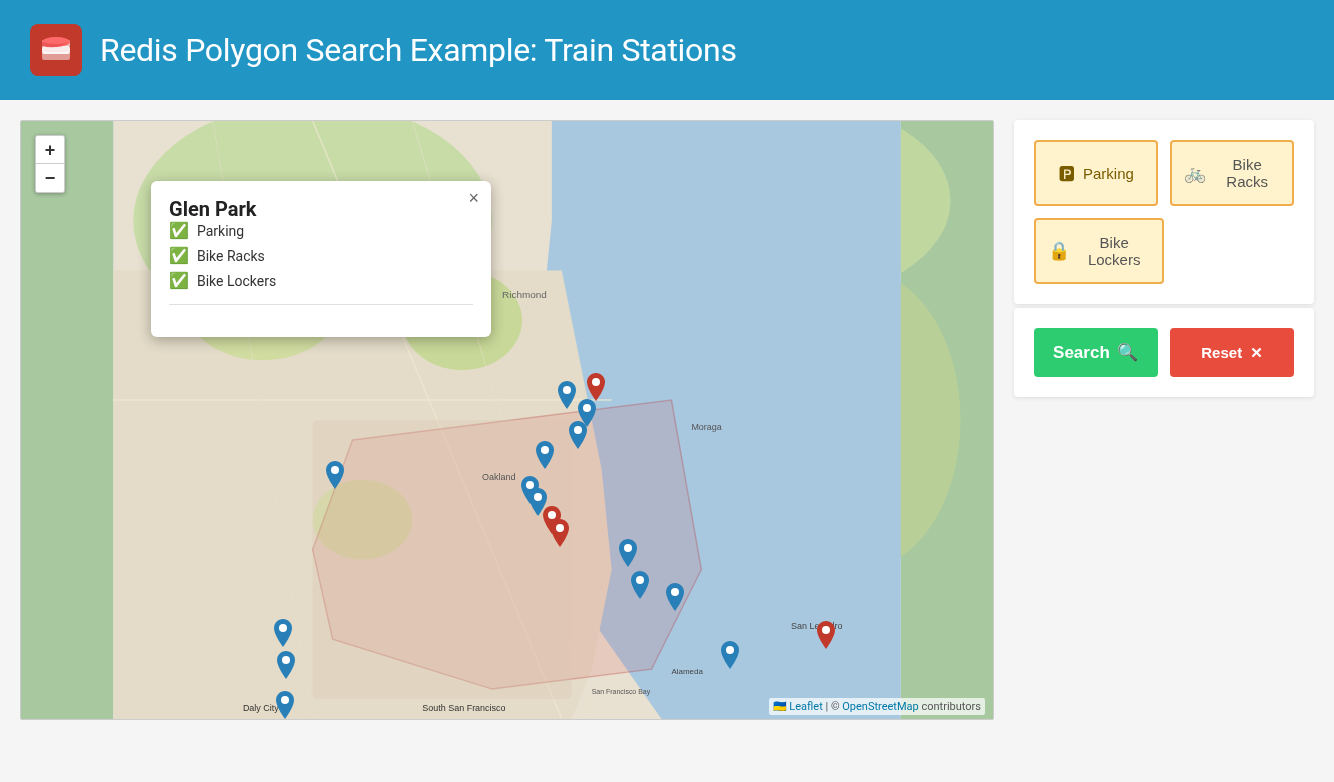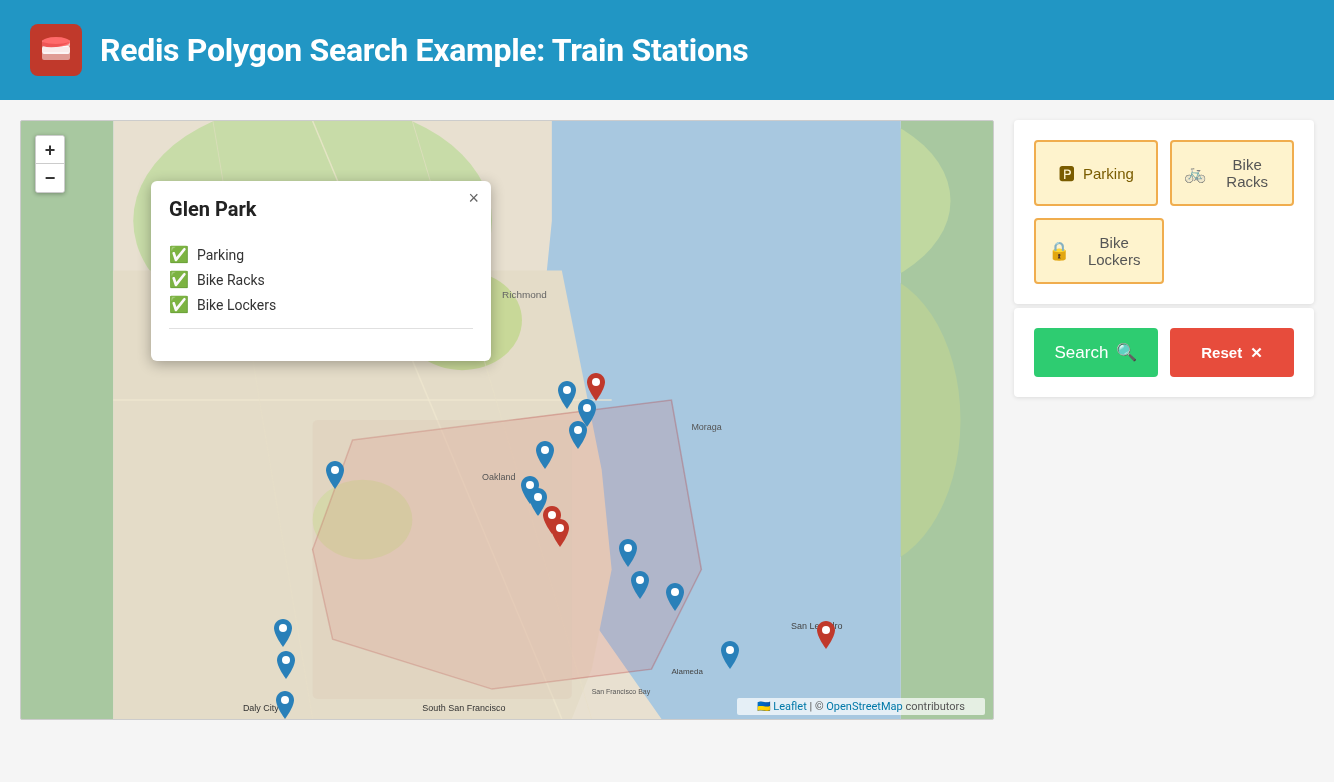--- a/index.html
+++ b/index.html
@@ -21,21 +21,21 @@
       border-radius: 8px;
       display: flex;
       align-items: center;
       justify-content: center;
       font-size: 24px;
       flex-shrink: 0;
     }
     .header-title {
       color: white;
       font-size: 32px;
-      font-weight: 700;
+      font-weight: 400;
       letter-spacing: -0.3px;
       text-align: center;
     }
 
     
     .main-content {
       display: flex;
       gap: 0;
       padding: 20px 20px 0 20px;
       height: calc(782px - 100px);
@@ -104,21 +104,21 @@
       border: none;
       font-size: 18px;
       cursor: pointer;
       color: #666;
       line-height: 1;
     }
     .popup-title {
       font-size: 20px;
       font-weight: 700;
       color: #222;
-      margin-bottom: 24px;
+      margin-bottom: 0;
     }
     .popup-amenity {
       display: flex;
       align-items: center;
       gap: 8px;
       margin-bottom: 6px;
       font-size: 14px;
       color: #333;
     }
     .popup-amenity .check-icon {
@@ -143,21 +143,21 @@
     }
 
     
     .map-attribution {
       position: absolute;
       bottom: 4px;
       right: 8px;
       font-size: 11px;
       color: #555;
       background: rgba(255,255,255,0.7);
-      padding: 2px 20px;
+      padding: 2px 4px;
       border-radius: 2px;
     }
     .map-attribution a {
       color: #0078a8;
       text-decoration: none;
     }
 
     
     .sidebar {
       width: 320px;
@@ -229,21 +229,21 @@
       gap: 12px;
     }
     .btn-search {
       flex: 1;
       padding: 14px 18px;
       background: #2ecc71;
       color: white;
       border: none;
       border-radius: 4px;
       font-size: 17px;
-      font-weight: 400;
+      font-weight: 700;
       cursor: pointer;
       display: flex;
       align-items: center;
       justify-content: center;
       gap: 8px;
     }
     .btn-reset {
       flex: 1;
       padding: 14px 18px;
       background: #e74c3c;

